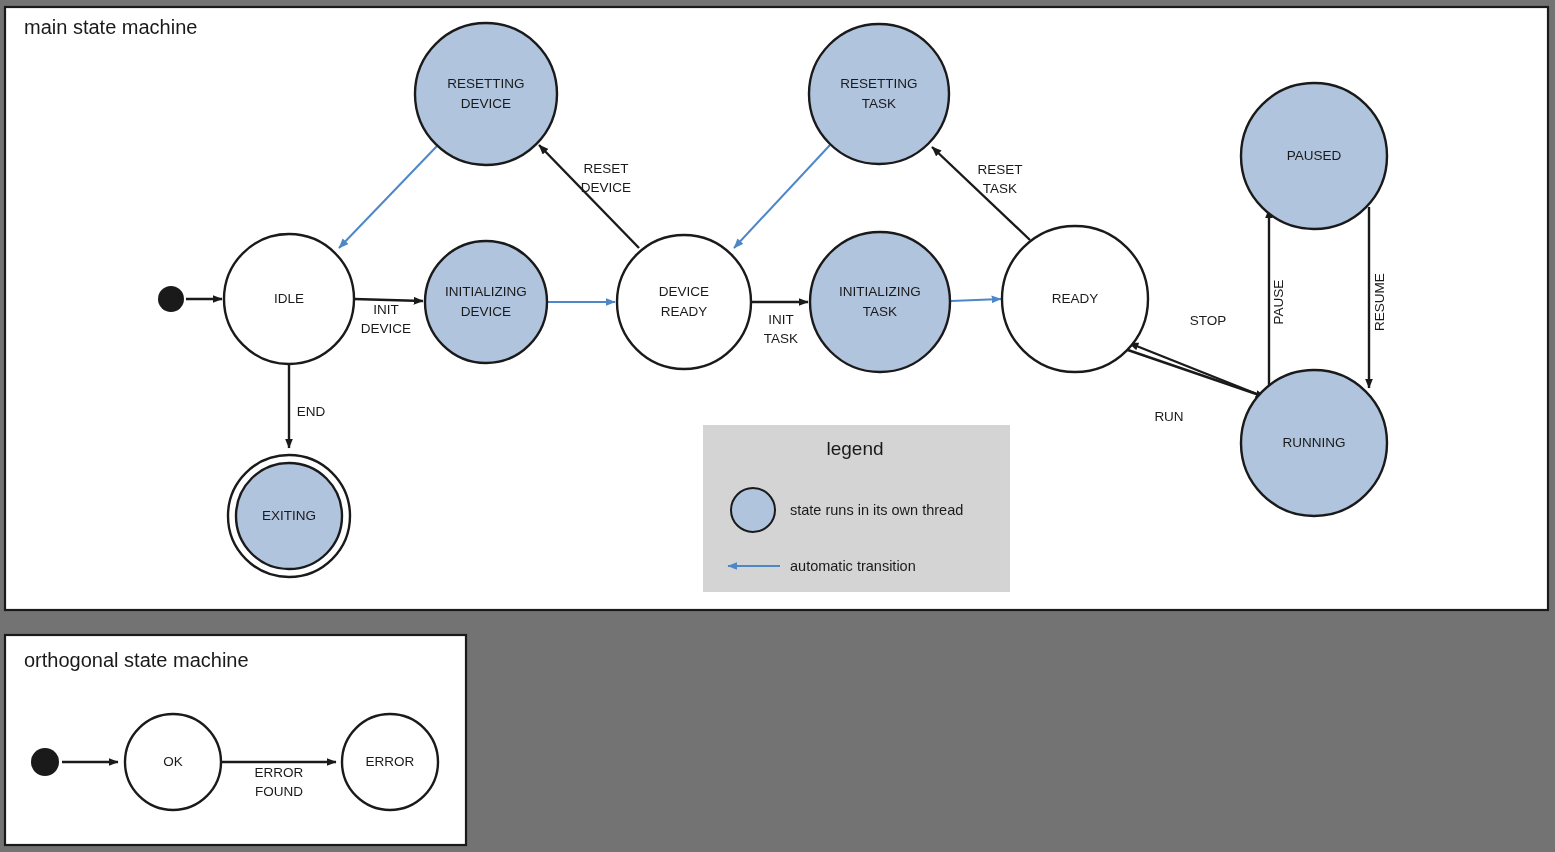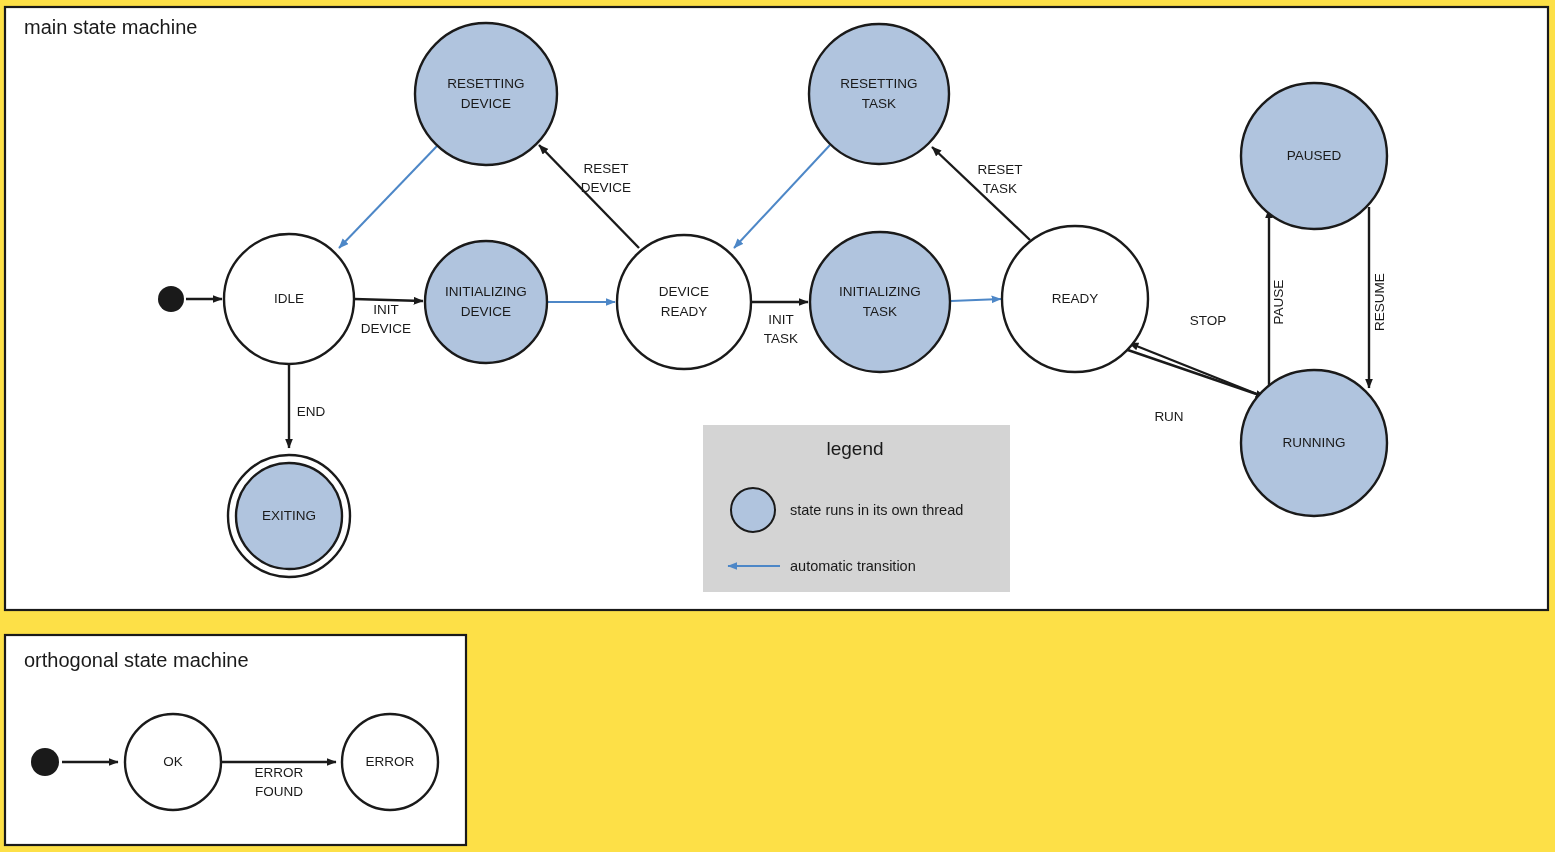--- a/index.html
+++ b/index.html
@@ -5,21 +5,21 @@
   html, body {
     margin: 0;
     padding: 0;
     background: #ffffff;
     font-family: "Liberation Sans", sans-serif;
   }
   #canvas-root {
     position: relative;
     width: 1555px;
     height: 852px;
-    background: #fde047;
+    background: #737373;
     overflow: hidden;
   }
   svg#diagram {
     display: block;
     width: 1555px;
     height: 852px;
   }
   .state-label {
     font-family: "Liberation Sans", sans-serif;
     font-size: 13.5px;

